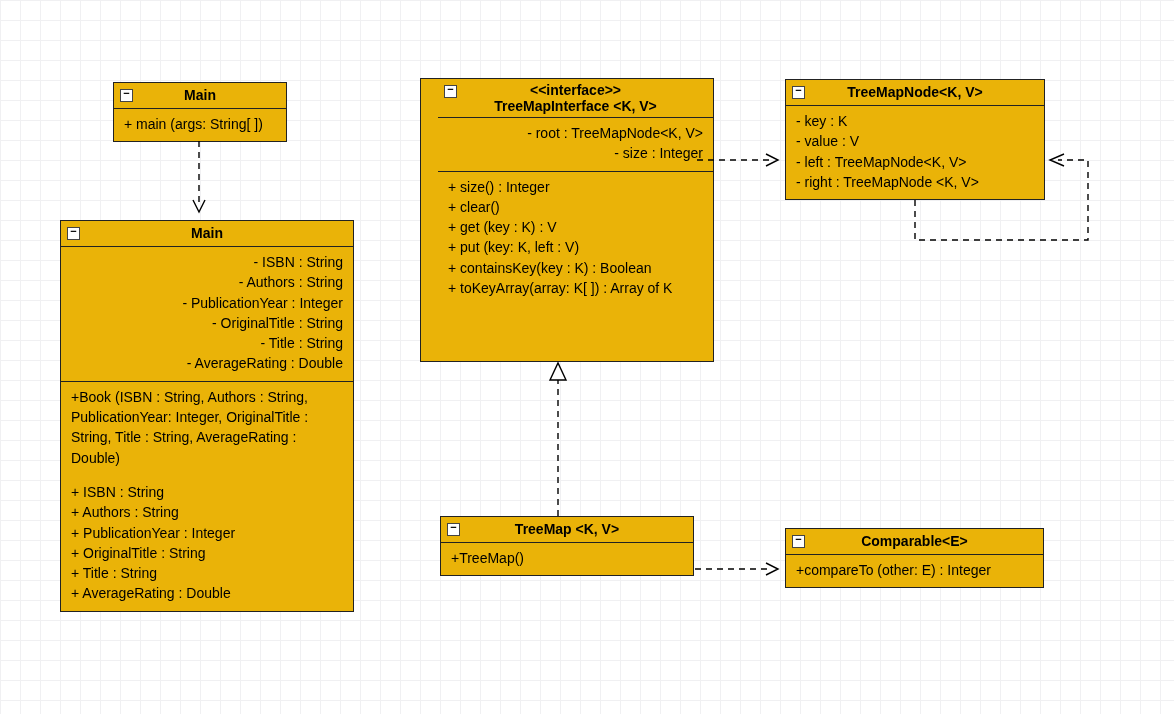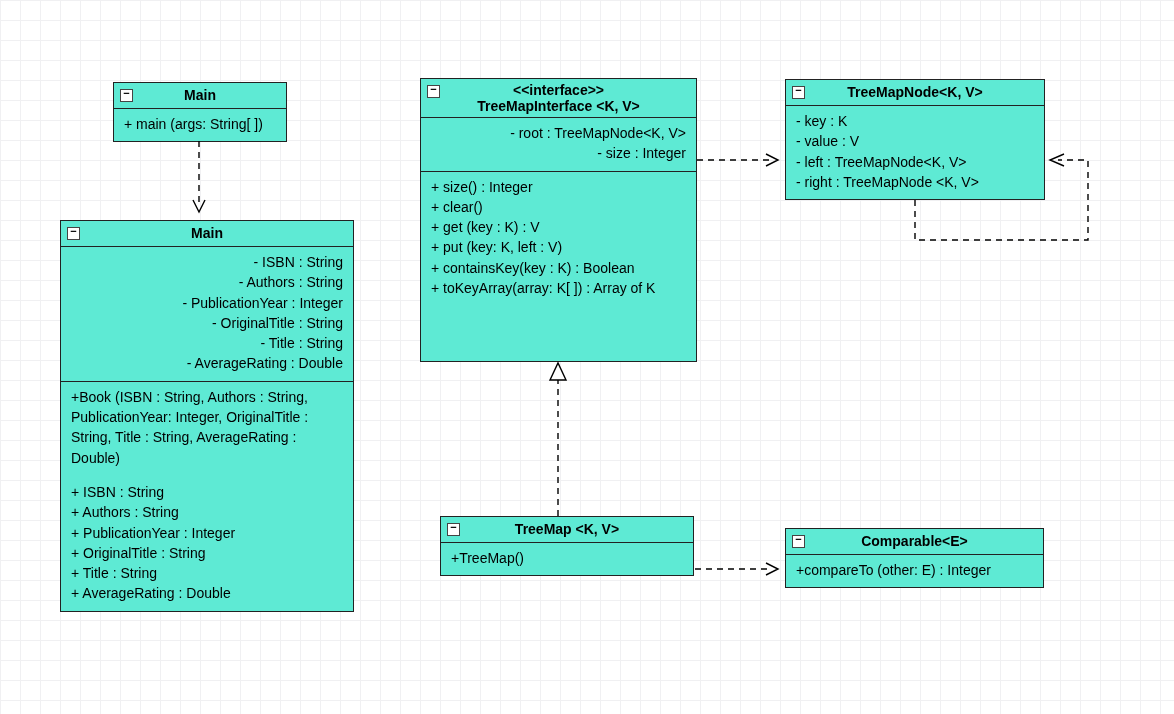--- a/index.html
+++ b/index.html
@@ -6,21 +6,21 @@
   body{font-family:Arial,Helvetica,sans-serif;font-size:14px;color:#000;}
   .canvas{position:relative;width:1174px;height:714px;}
 
   
   .grid{position:absolute;left:0;top:0;width:1174px;height:714px;
     background-image:
       linear-gradient(to right,#f0f0f2 1px,transparent 1px),
       linear-gradient(to bottom,#f0f0f2 1px,transparent 1px);
     background-size:20px 20px;}
 
-  .box{position:absolute;background:#5eead4;border:1.5px solid #222;}
+  .box{position:absolute;background:#eab308;border:1.5px solid #222;}
   .sec{border-bottom:1.5px solid #222;text-align:right;}
   .hdr{position:relative;padding:4px 8px 5px 8px;text-align:center;font-weight:bold;}
   .collapse{position:absolute;left:6px;top:6px;width:11px;height:11px;border:1px solid #444;background:#fff;line-height:9px;font-size:11px;text-align:center;}
   .collapse:before{content:"−";position:relative;top:-1px;}
   .body{padding:5px 10px 7px 10px;line-height:1.45;}
   .ln{white-space:nowrap;}
 
   svg.links{position:absolute;left:0;top:0;width:1174px;height:714px;pointer-events:none;}
 </style>
 </head>
@@ -60,21 +60,21 @@
       <div class="ln" style="height:14px"></div>
       <div class="ln">+ ISBN : String</div>
       <div class="ln">+ Authors : String</div>
       <div class="ln">+ PublicationYear : Integer</div>
       <div class="ln">+ OriginalTitle : String</div>
       <div class="ln">+ Title : String</div>
       <div class="ln">+ AverageRating : Double</div>
     </div>
   </div>
 
-  <div class="box" style="left:420px;top:78px;width:275px;height:282px;">
+  <div class="box" style="left:420px;top:78px;width:275px;height:282px;padding-left:17px;">
     <div class="hdr sec" style="padding-top:3px;padding-bottom:3px;">
       <span class="collapse"></span>
       <div>&lt;&lt;interface&gt;&gt;</div>
       <div>TreeMapInterface &lt;K, V&gt;</div>
     </div>
     <div class="body sec">
       <div class="ln">- root : TreeMapNode&lt;K, V&gt;</div>
       <div class="ln">- size : Integer</div>
     </div>
     <div class="body">

